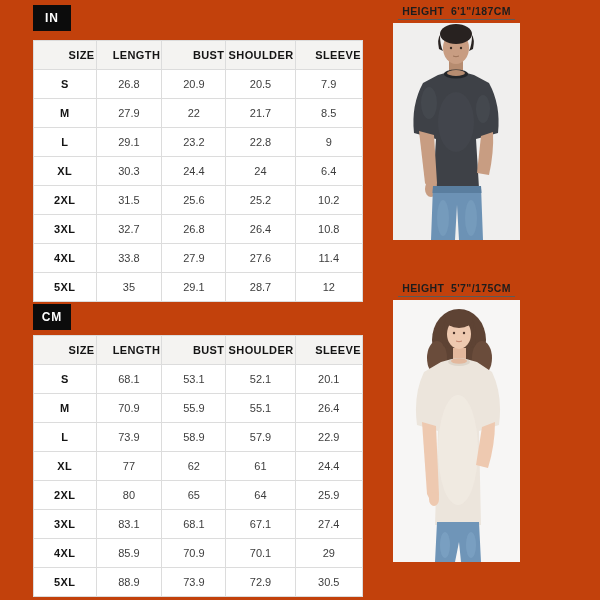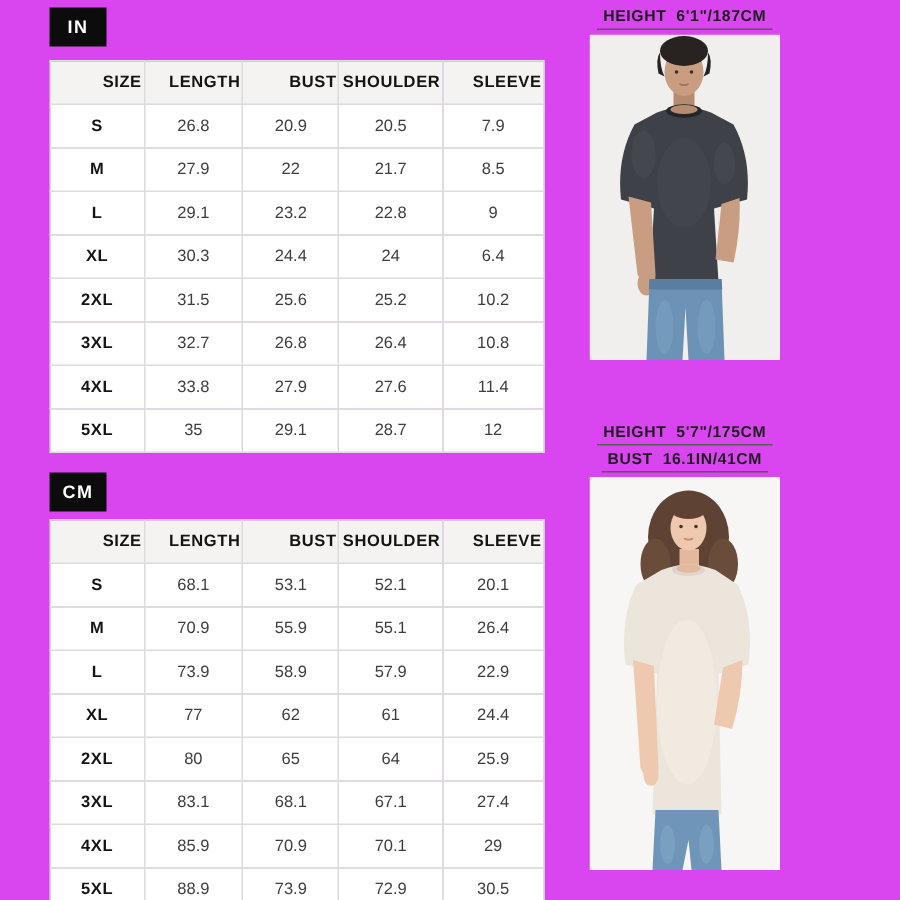--- a/index.html
+++ b/index.html
@@ -1,25 +1,25 @@
 <!DOCTYPE html>
 <html><head>
 <meta charset="utf-8">
 <style>
   html,body{margin:0;padding:0;background:#ffffff;}
   body{width:600px;height:600px;font-family:"Liberation Sans",sans-serif;-webkit-font-smoothing:antialiased;}
-  .canvas{position:relative;width:600px;height:600px;background:#d946ef;overflow:hidden;}
+  .canvas{position:relative;width:600px;height:600px;background:#c2410c;overflow:hidden;}
 
   
   .left-col{position:absolute;left:33px;top:0;width:330px;}
   .unit-badge{display:flex;align-items:center;justify-content:center;
     width:38px;height:26px;background:#0c0c0c;color:#fff;
     font-size:12px;font-weight:700;letter-spacing:1px;}
   .badge-in{margin-top:5px;}
-  .badge-cm{margin-top:13px;}
+  .badge-cm{margin-top:2px;}
   table.size-table{border-collapse:collapse;width:330px;table-layout:fixed;}
   .t-in{margin-top:9px;}
   .t-cm{margin-top:5px;}
   .size-table th{
     background:#f4f3f1;height:26px;font-size:11px;font-weight:700;
     letter-spacing:.4px;color:#141414;border:1px solid #dcdcdc;text-align:right;}
   .size-table td{
     height:26px;background:#ffffff;font-size:11px;color:#3d3d3d;
     border:1px solid #dcdcdc;text-align:center;}
   .size-table td.size-col{font-weight:700;color:#141414;letter-spacing:.4px;}
@@ -240,21 +240,20 @@
           <path d="M40 163 L88 163 L88.5 170 L39.5 170 Z" fill="#5a7e9f"></path>
           <ellipse cx="50" cy="195" rx="6" ry="18" fill="#7da3c4" opacity="0.5"></ellipse>
           <ellipse cx="78" cy="195" rx="6" ry="18" fill="#7da3c4" opacity="0.5"></ellipse>
         </svg>
       </div>
     </div>
 
     <div class="model-panel panel-female">
       <div class="model-info">
         <span class="info-line">HEIGHT  5'7"/175CM</span>
-        <span class="info-line">BUST  16.1IN/41CM</span>
       </div>
       <div class="model-photo photo-female">
         <svg width="127" height="262" viewBox="0 0 127 262">
           <rect x="0" y="0" width="127" height="262" fill="#f7f6f5"></rect>
 
           <ellipse cx="66" cy="40" rx="27" ry="31" fill="#5e4334"></ellipse>
           <ellipse cx="44" cy="58" rx="10" ry="17" fill="#6a4c3b"></ellipse>
           <ellipse cx="89" cy="58" rx="10" ry="17" fill="#6a4c3b"></ellipse>
 
           <rect x="60" y="48" width="13" height="13" fill="#e3b89d"></rect>

